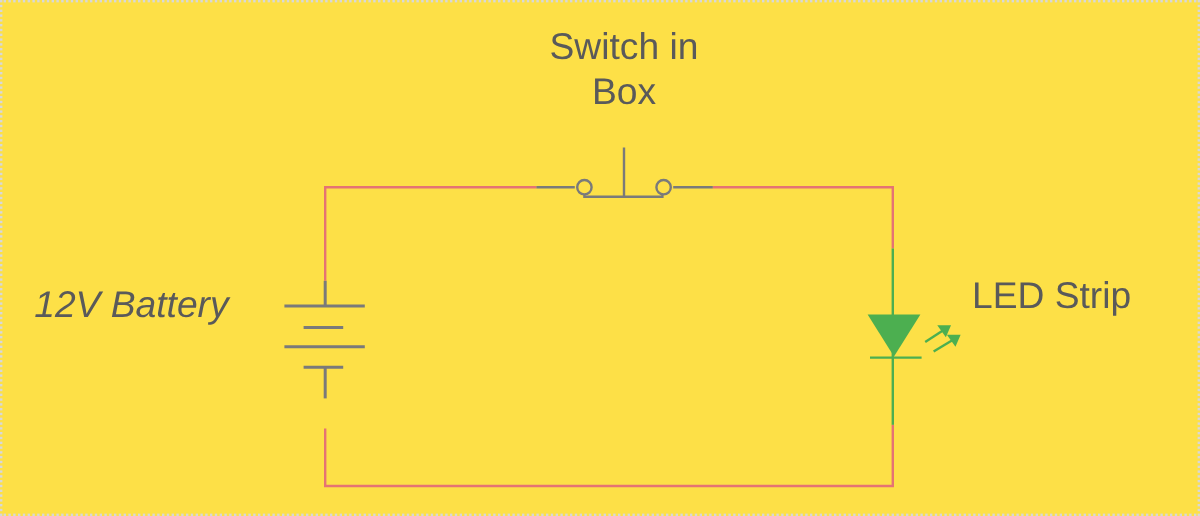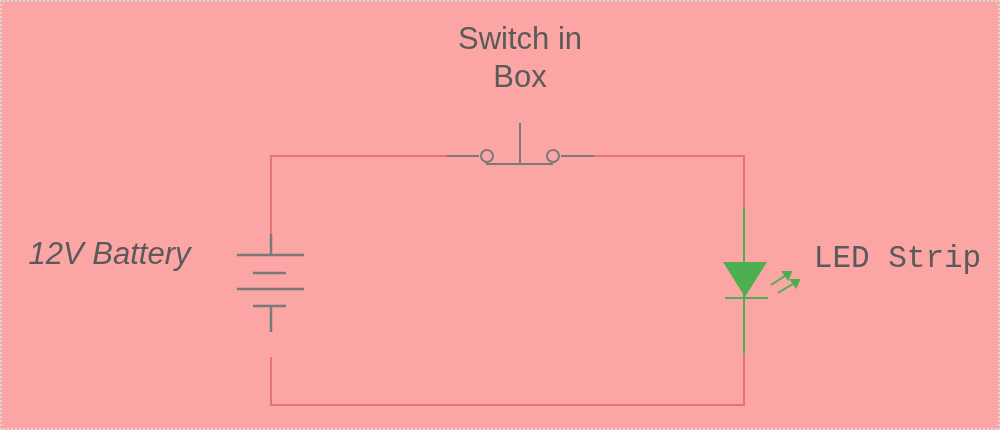--- a/index.html
+++ b/index.html
@@ -1,18 +1,18 @@
 <!DOCTYPE html>
 <html><head>
 <meta charset="utf-8">
 <style>
   html, body { margin: 0; padding: 0; background: #ffffff; }
   .canvas {
     position: relative; width: 1000px; height: 430px; box-sizing: border-box;
-    border: 2px dotted #d8d8d8; background: #fca5a5; overflow: hidden;
+    border: 2px dotted #d8d8d8; background: #fde047; overflow: hidden;
   }
   svg { position: absolute; left: 0; top: 0; }
   .label {
     position: absolute; font-family: "Liberation Sans", sans-serif;
     font-size: 31px; color: #5a5a5a; text-align: center; line-height: 38px;
   }
 </style>
 </head>
 <body>
 
@@ -58,16 +58,16 @@
 
   <div class="label" style="left:418px; top:18px; width:200px;">
     <div>Switch in</div>
     <div>Box</div>
   </div>
 
   <div class="label" style="left:0px; top:233px; width:215px;font-style:italic;">
     <div>12V Battery</div>
   </div>
 
-  <div class="label" style="left:808px; top:238px; width:175px; text-align:center;font-family:Liberation Mono, monospace;">
+  <div class="label" style="left:808px; top:226px; width:175px; text-align:left;">
     <div>LED Strip</div>
   </div>
 </div>
 
 </body></html>

